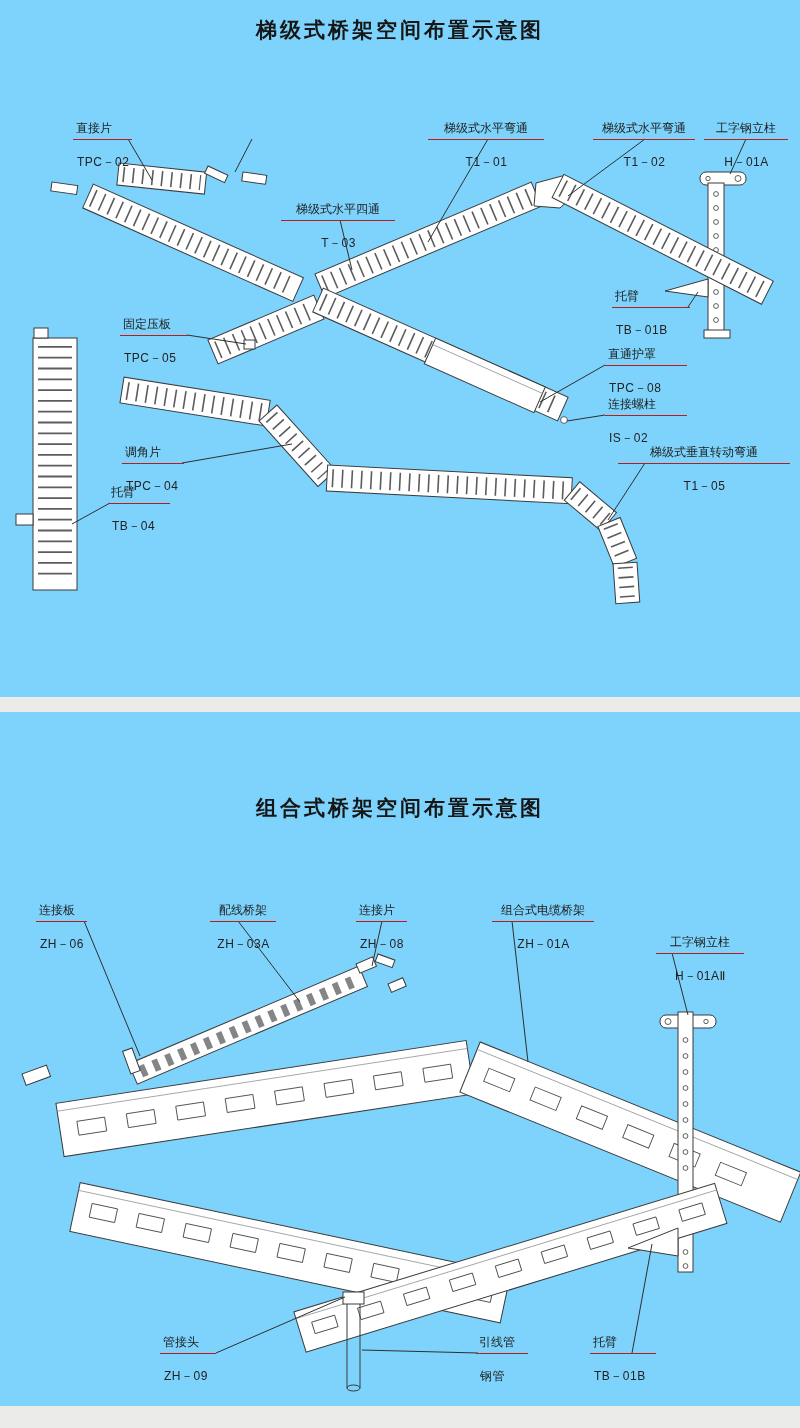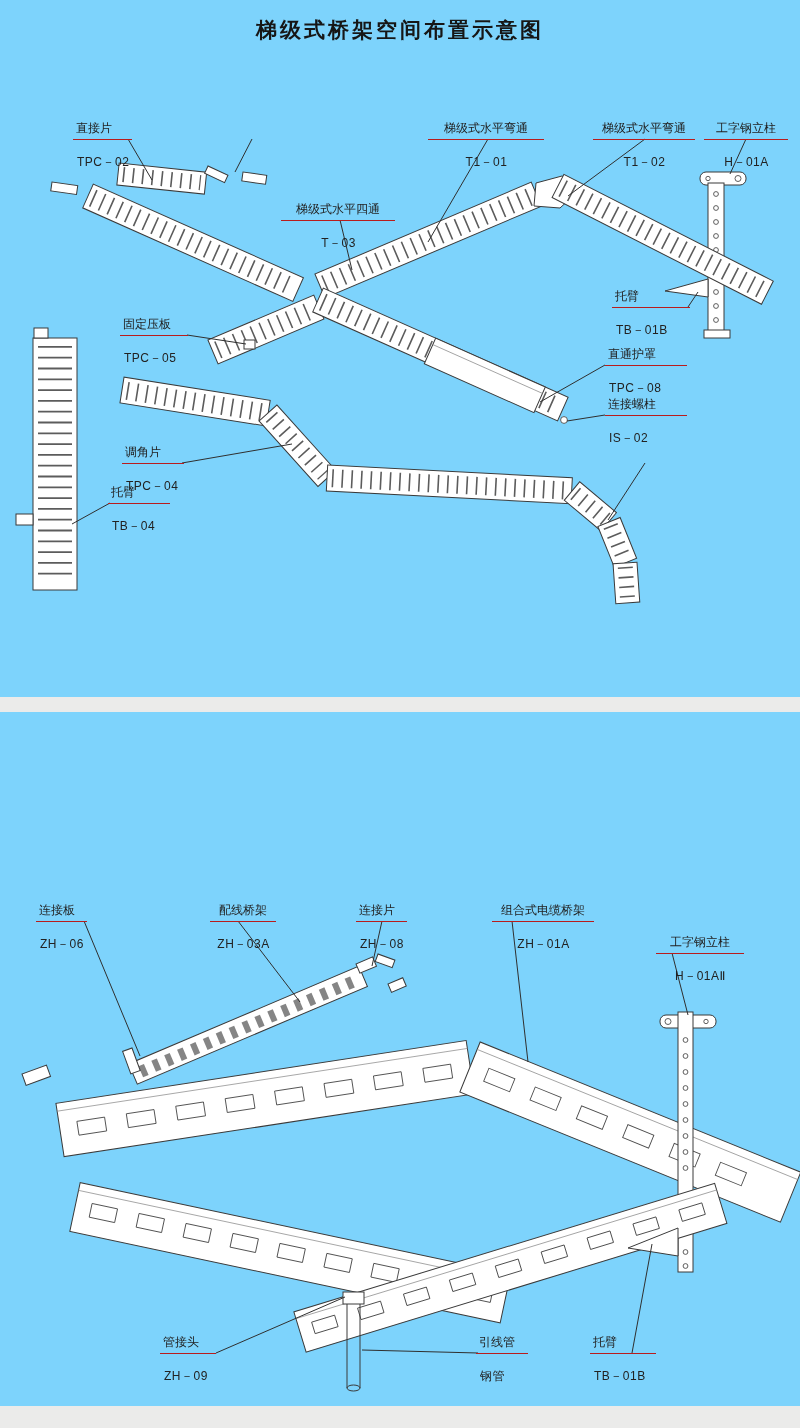--- a/index.html
+++ b/index.html
@@ -209,29 +209,34 @@
     <div class="callout-code">TPC－08</div>
   </div>
   <div class="callout" style="left:605px;top:396px;min-width:82px">
     <div class="callout-name">连接螺柱</div>
     <div class="callout-code">IS－02</div>
   </div>
   <div class="callout" style="left:122px;top:444px;min-width:62px">
     <div class="callout-name">调角片</div>
     <div class="callout-code">TPC－04</div>
   </div>
+  <div class="callout c" style="left:618px;top:444px;min-width:172px">
+    <div class="callout-name">梯级式垂直转动弯通</div>
+    <div class="callout-code">T1－05</div>
+  </div>
   <div class="callout" style="left:108px;top:484px;min-width:62px">
     <div class="callout-name">托臂</div>
     <div class="callout-code">TB－04</div>
   </div>
 </section>
 
 <div class="band" style="height:15px"></div>
 
 <section class="panel" style="height:694px">
+  <h1 class="title" style="top:82px">组合式桥架空间布置示意图</h1>
 
   <svg class="art" width="800" height="694" viewBox="0 0 800 694">
 
     <g transform="translate(133,362) rotate(-23)">
       <rect class="tray-body" x="0" y="-11" width="250" height="22"></rect>
       <line class="rungs-duct" x1="8" y1="1" x2="242" y2="1"></line>
     </g>
 
     <g>
       <g transform="translate(22,362) rotate(-20)">

